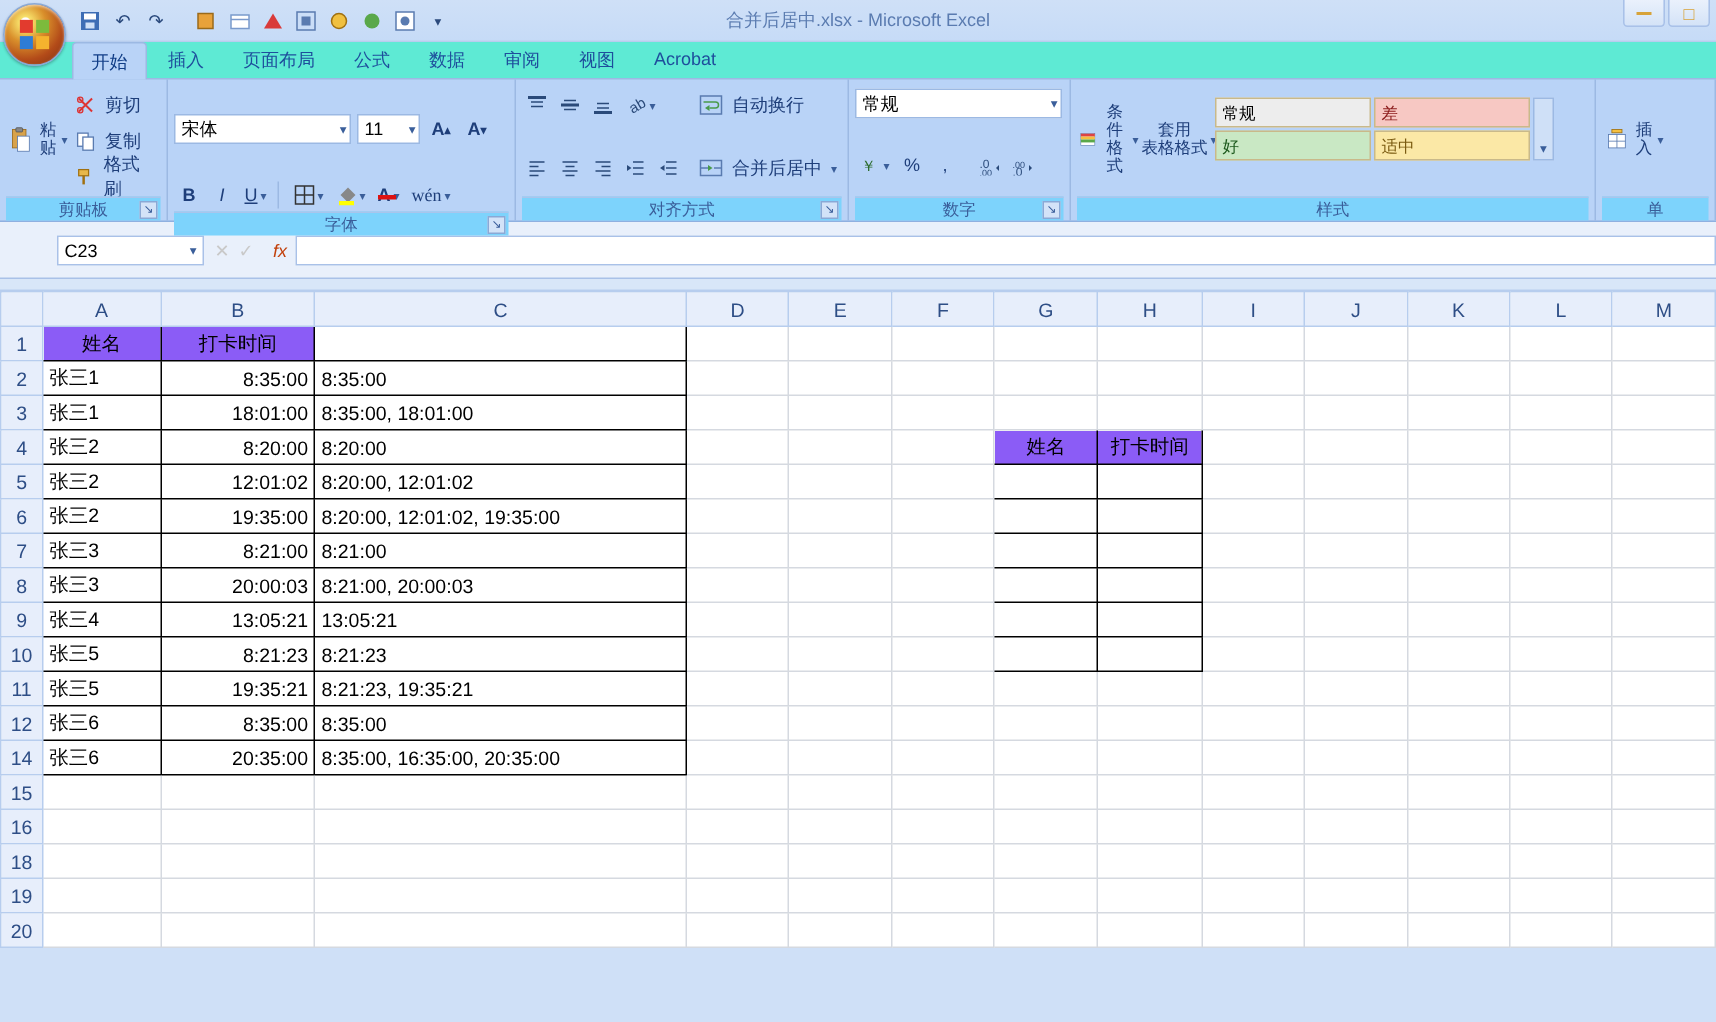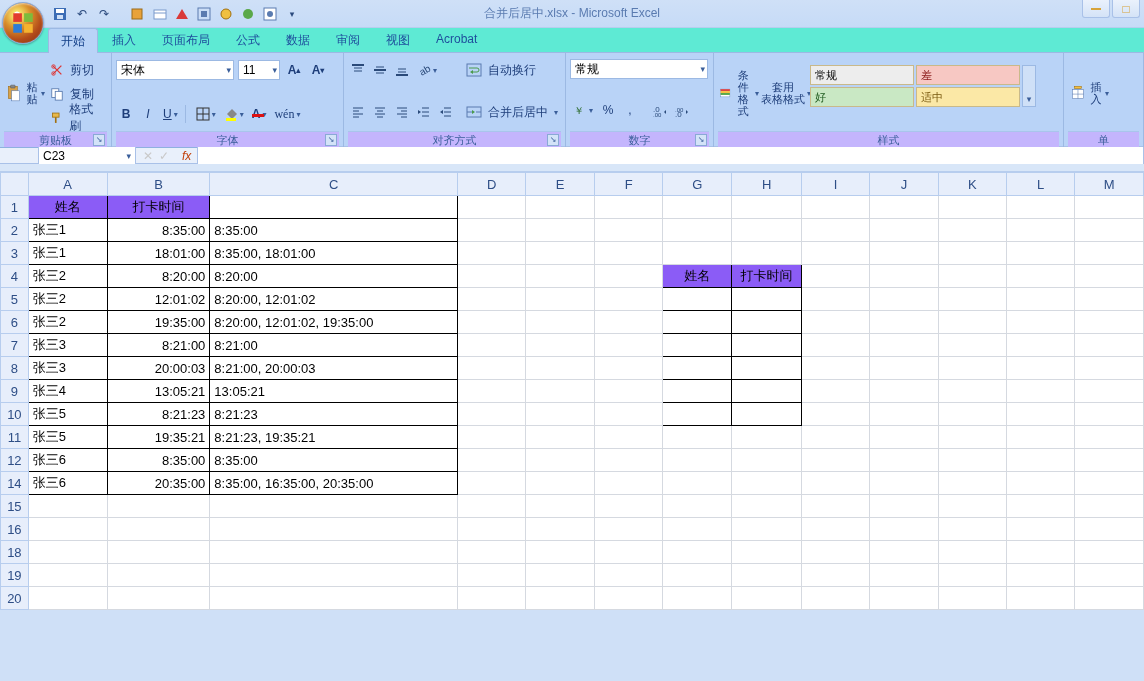--- a/index.html
+++ b/index.html
@@ -81,21 +81,21 @@
   .group {
     border-right: 1px solid #9cb9e3;
     display: flex; flex-direction: column;
     padding: 2px 4px 0;
     position: relative;
   }
   .group-body { flex:1; display:flex; align-items:flex-start; gap:4px; padding-top:4px;}
   .group-label {
     height: 16px; line-height:16px;
     text-align: center; color:#3a5e9a; font-size:11px;
-    background:#c4b5fd;
+    background:#7dd3fc;
     border-top:1px solid #a9c5ec;
     position:relative;
   }
   .group-label .launcher {
     position:absolute; right:2px; top:2px;
     width:12px; height:12px;
     border:1px solid #8aa9d6; background:#d3e3f8;
     font-size:8px; line-height:10px; color:#3a5e9a;
   }
   .big-btn {
@@ -131,21 +131,21 @@
     font-size:11px;
   }
   .style-box.gray{background:#ededed;}
   .style-box.red{background:#f7c8c3;color:#8a1a1a;}
   .style-box.green{background:#c9e8c4;color:#1e5a1e;}
   .style-box.yel{background:#fbe8a6;color:#7a5a10;}
   .style-launch{width:14px;height:42px;border:1px solid #9cb9e3;background:#cfe0f7;display:flex;align-items:flex-end;justify-content:center;color:#3a5e9a;font-size:9px;padding-bottom:2px;}
 
   
   .fxbar {
-    height:16px; background:#e9f0fb; border-bottom:1px solid #a9c1e8;
+    height:38px; background:#e9f0fb; border-bottom:1px solid #a9c1e8;
     display:flex; align-items:center;
   }
   .namebox {
     width:98px; height:20px; background:#fff; border:1px solid #a9c1e8;
     margin:0 0 0 38px; padding:0 4px; display:flex; align-items:center;
   }
   .namebox input{border:none;outline:none;width:70px;font-size:12px;}
   .namebox .dd{color:#3a5e9a;font-size:9px;margin-left:auto;}
   .fxgap{width:40px;display:flex;align-items:center;justify-content:center;gap:6px;color:#9aaed0;}
   .fxlabel{font-style:italic;color:#c2410c;padding:0 6px;}
@@ -301,21 +301,21 @@
             </svg>
           <span class="txt">格式刷</span>
         </div>
       </div>
     </div>
     <div class="group-label"><span>剪贴板</span><span class="launcher">↘</span></div>
   </div>
 
   <div class="group" style="width:232px">
     <div class="group-body col" style="gap:4px;">
-      <div class="mini-row" style="gap:4px;">
+      <div class="mini-row" style="gap:4px;margin-top:16px;">
         <div class="combo" style="width:118px">
             <input value="宋体" style="">
             <span class="dd">▾</span>
           </div>
         <div class="combo" style="width:42px">
             <input value="11" style="">
             <span class="dd">▾</span>
           </div>
         <span class="rib-btn" style="font-weight:bold;">A<sup style="font-size:8px;">▴</sup></span>
         <span class="rib-btn" style="font-weight:bold;">A<sup style="font-size:8px;">▾</sup></span>

